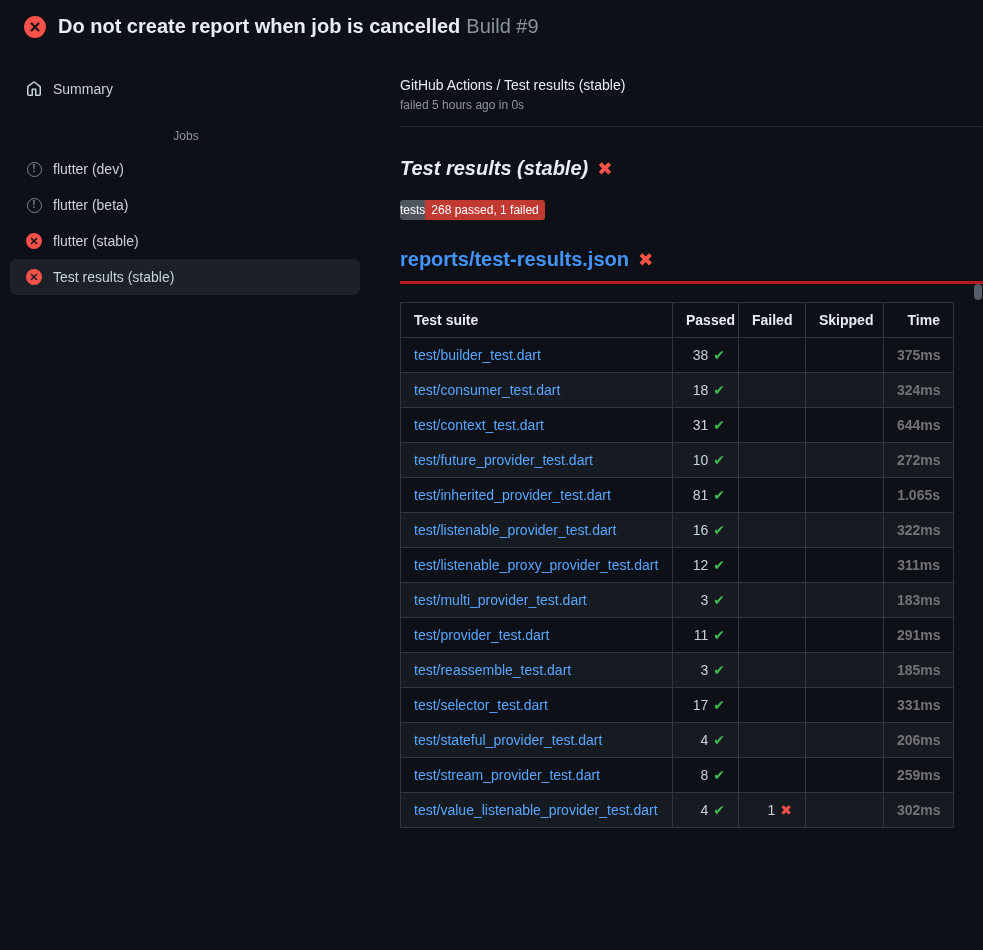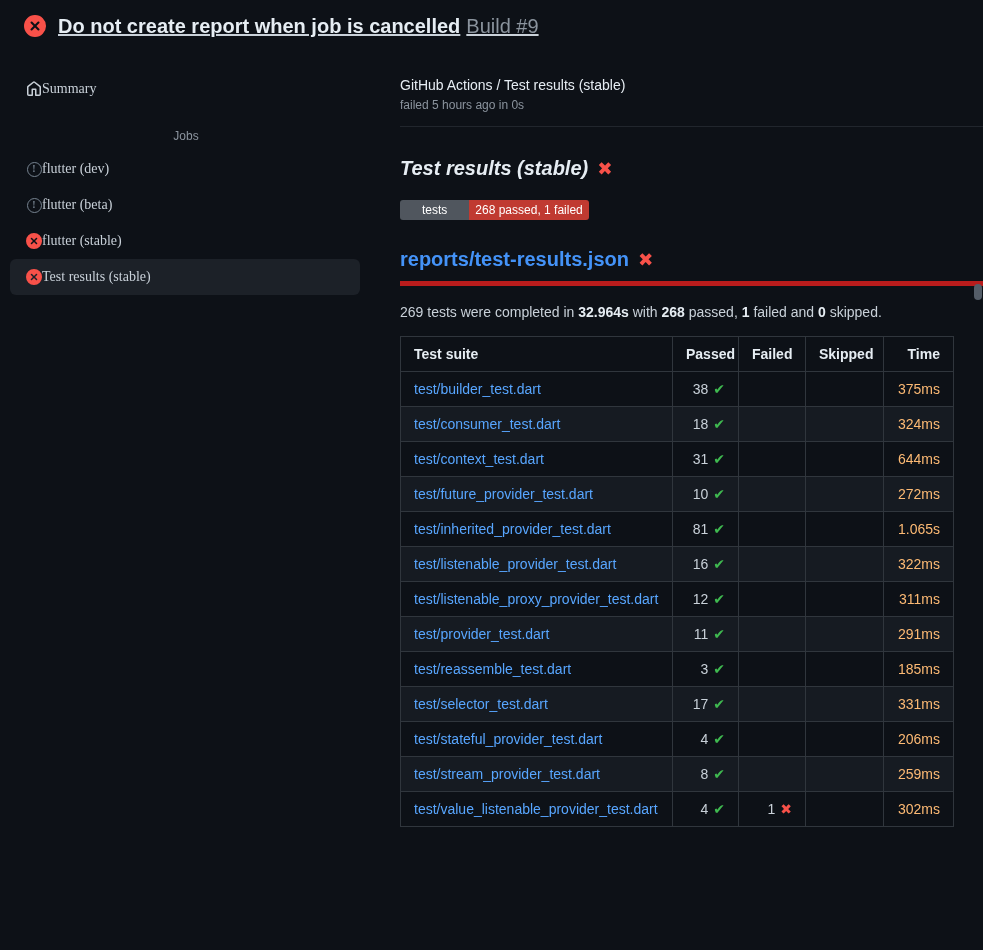--- a/index.html
+++ b/index.html
@@ -9,39 +9,38 @@
     background: #0d1117;
     color: #c9d1d9;
     font-family: "Liberation Sans", "DejaVu Sans", sans-serif;
     font-size: 14px;
     position: relative;
   }
   a { color: #58a6ff; text-decoration: none; }
 
   
   .page-header {
-    display: flex; gap: 12px;
+    display: flex; align-items: center; gap: 12px;
     padding: 15px 24px 13px 24px;
-    text-decoration: underline;
   }
   .status-icon-lg { width: 22px; height: 22px; display: inline-flex; flex-shrink: 0; }
   .status-icon-lg svg { width: 22px; height: 22px; }
   .page-header h1 { margin: 0; font-size: 20px; font-weight: 700; color: #e6edf3; }
   .build-no { color: #8b949e; font-weight: 400; margin-left: 6px; }
 
   
   .content { display: flex; align-items: flex-start; }
   .sidebar { width: 370px; flex-shrink: 0; padding: 20px 10px 20px 10px; }
   main { flex: 1; padding: 26px 0 40px 30px; min-width: 0; }
 
   
   .side-item {
-    display: flex; align-items: center; 
+    display: flex; align-items: center; gap: 11px;
     padding: 10px 16px; border-radius: 6px;
-    color: #c9d1d9; cursor: pointer; font-size: 14px; font-family: Liberation Serif, serif;
+    color: #c9d1d9; cursor: pointer; font-size: 14px;
   }
   .side-item.selected { background: #1c2128; }
   .job-icon { width: 16px; height: 16px; display: inline-flex; align-items: center; justify-content: center; flex-shrink: 0; }
   .job-icon svg { width: 16px; height: 16px; display: block; }
   .neutral-circle {
     display: inline-flex; align-items: center; justify-content: center;
     width: 15px; height: 15px; border-radius: 50%;
     border: 1.5px solid #768390; color: #768390;
     font-size: 10px; font-weight: 700; line-height: 1;
   }
@@ -54,45 +53,45 @@
 
   h2.section-title {
     margin: 30px 0 20px 0; font-size: 20px; font-weight: 700; color: #e6edf3; font-style: italic;
   }
   .x-mark { color: #f85149; font-weight: 700; margin-left: 9px; font-size: 0.92em; }
 
   .badge {
     display: inline-flex; font-size: 12px; border-radius: 3px; overflow: hidden;
     margin-bottom: 28px; line-height: 1;
   }
-  .badge-label { background: #50565e; color: #ffffff; padding: 4px 22px; }
+  .badge-label { background: #50565e; color: #ffffff; padding: 4px 0; }
   .badge-value { background: #c03a31; color: #ffffff; padding: 4px 6px; }
 
   h2.report-title {
     margin: 0 0 18px 0; font-size: 20px; font-weight: 700;
-    padding-bottom: 10px; border-bottom: 5px solid #b91c1c;
+    padding-bottom: 10px; border-bottom: 3px solid #b91c1c;
   }
   h2.report-title a { color: #4493f8; }
 
   .summary-line { margin: 0 0 16px 0; color: #c9d1d9; }
   .summary-line b { font-weight: 700; color: #e6edf3; }
 
   
   table {
     border-collapse: collapse; width: 553px; table-layout: fixed;
     font-size: 14px;
   }
   th, td { border: 1px solid #30363d; padding: 7px 13px; line-height: 20px; }
   th { color: #e6edf3; font-weight: 700; text-align: left; }
   th.num, td.num { text-align: right; }
   tbody tr:nth-child(even) { background: #161b22; }
   td.suite a { color: #58a6ff; }
   td.num .check { color: #3fb950; margin-left: 5px; font-weight: 700; }
   td.num .cross { color: #f85149; margin-left: 5px; font-weight: 700; }
-  td.time { color: #fdba74; }
+  td.time { color: #737373; font-weight: bold; }
 
   .scroll-thumb {
     position: absolute; right: 1px; top: 284px;
     width: 8px; height: 16px; border-radius: 4px; background: #545d68;
   }
 </style>
 </head>
 <body>
 
 <header class="page-header">
@@ -154,21 +153,20 @@
 
     <h2 class="section-title"><span>Test results (stable)</span><span class="x-mark">✖</span></h2>
 
     <div class="badge">
       <span class="badge-label">tests</span>
       <span class="badge-value">268 passed, 1 failed</span>
     </div>
 
     <h2 class="report-title"><a href="#">reports/test-results.json</a><span class="x-mark">✖</span></h2>
 
-    <p class="summary-line"><span>269 tests were completed in </span><b>32.964s</b><span> with </span><b>268</b><span> passed, </span><b>1</b><span> failed and </span><b>0</b><span> skipped.</span></p>
 
     <table>
       <colgroup>
         <col style="width:272px">
           <col style="width:66px">
           <col style="width:67px">
           <col style="width:78px">
           <col style="width:70px">
       </colgroup>
       <thead>
@@ -224,20 +222,27 @@
             <td class="num time">322ms</td>
           </tr>
           <tr>
             <td class="suite"><a href="#">test/listenable_proxy_provider_test.dart</a></td>
             <td class="num"><span>12</span><span class="check">✔</span></td>
             <td class="num"></td>
             <td class="num"></td>
             <td class="num time">311ms</td>
           </tr>
           <tr>
+            <td class="suite"><a href="#">test/multi_provider_test.dart</a></td>
+            <td class="num"><span>3</span><span class="check">✔</span></td>
+            <td class="num"></td>
+            <td class="num"></td>
+            <td class="num time">183ms</td>
+          </tr>
+          <tr>
             <td class="suite"><a href="#">test/provider_test.dart</a></td>
             <td class="num"><span>11</span><span class="check">✔</span></td>
             <td class="num"></td>
             <td class="num"></td>
             <td class="num time">291ms</td>
           </tr>
           <tr>
             <td class="suite"><a href="#">test/reassemble_test.dart</a></td>
             <td class="num"><span>3</span><span class="check">✔</span></td>
             <td class="num"></td>

